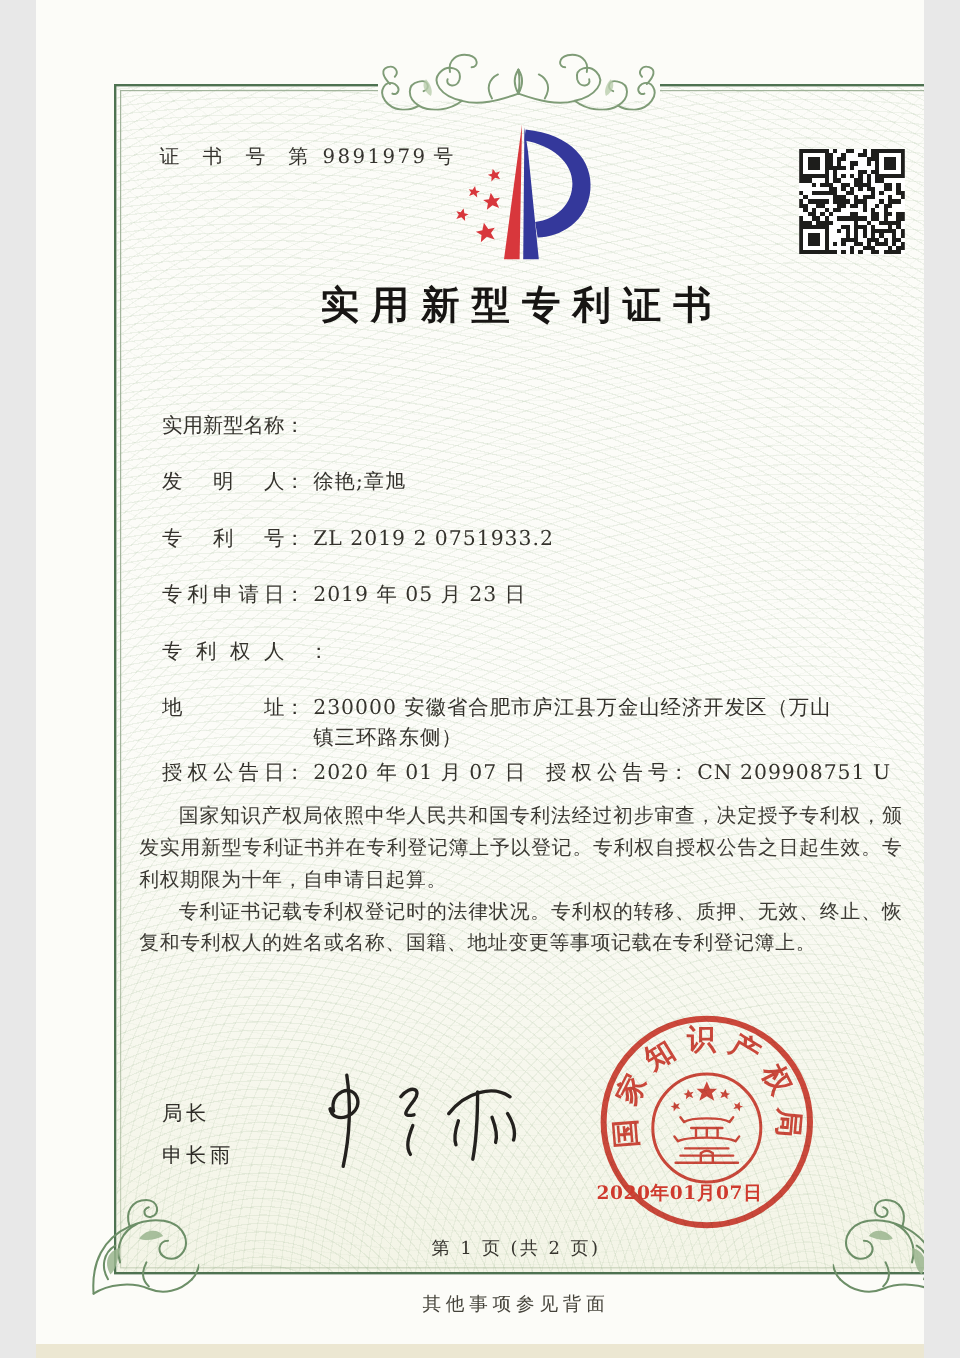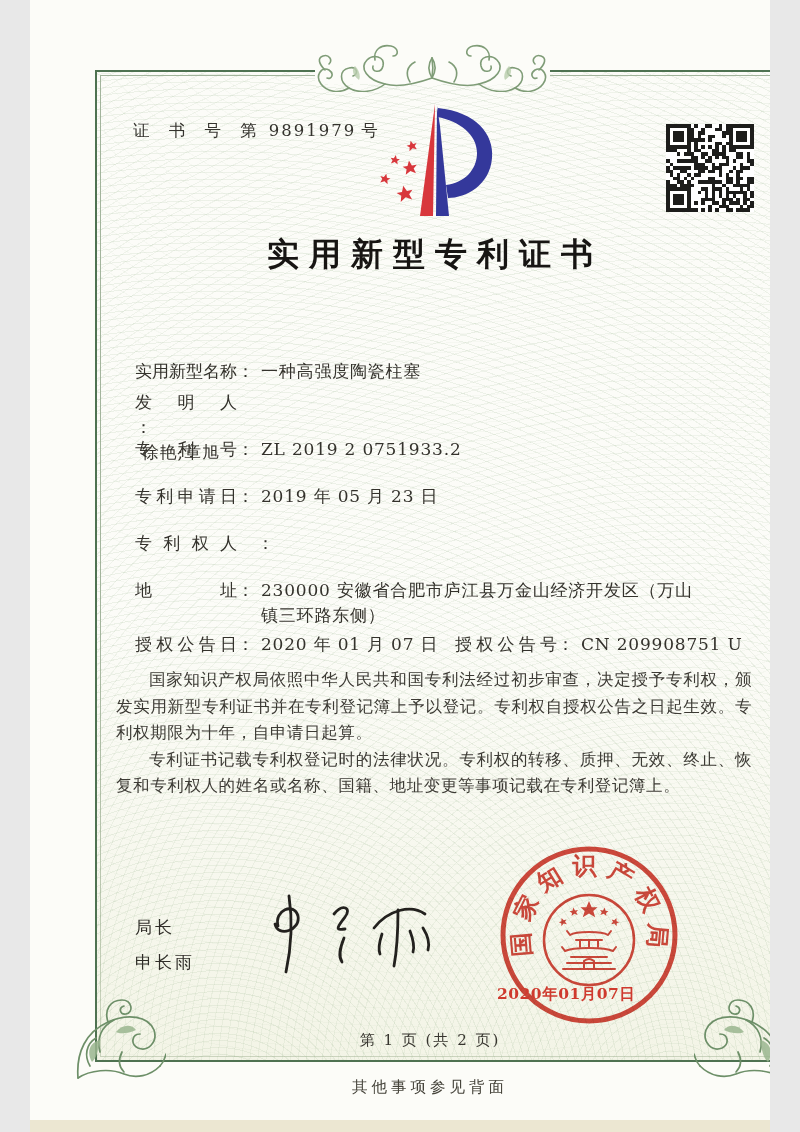--- a/index.html
+++ b/index.html
@@ -39,21 +39,21 @@
   .qr { position:absolute; left:636px; top:124px; width:88px; height:88px; background:#fff; }
   .title {
     position:absolute; left:0; top:233px; width:800px; text-align:center;
     font-size:32px; font-weight:700; color:#171513; letter-spacing:10px; text-indent:10px;
   }
   .fields { position:absolute; left:105px; top:343px; width:620px; font-size:17px; color:#34322c; }
   .frow { position:absolute; left:0; display:flex; line-height:25px; }
   .frow .lab { display:inline-block; width:102px; text-align:justify; text-align-last:justify; letter-spacing:0; }
   .frow .colon { width:17px; }
   .frow .val { margin-left:7px; letter-spacing:.8px; }
-  .frow.r0 { top:0;margin-top:16px; } .frow.r1 { top:47px;flex-direction:column; } .frow.r2 { top:94px; }
+  .frow.r0 { top:0; } .frow.r1 { top:47px; } .frow.r2 { top:94px; }
   .frow.r3 { top:141px; } .frow.r4 { top:188px;gap:20px; } .frow.r5 { top:235px; }
   .frow.r5 .val { width:436px; }
   .grant { position:absolute; left:0; top:289px; display:flex; line-height:25px; }
   .grant .lab { display:inline-block; width:102px; text-align:justify; text-align-last:justify; }
   .grant .colon { width:17px; }
   .grant .val { margin-left:7px; letter-spacing:.8px; white-space:nowrap; }
   .grant.g2 { left:320px; }
   .grant.g2 .lab { width:102px; }
   .body-text {
     position:absolute; left:86px; top:667px; width:636px;
@@ -505,21 +505,20 @@
         <rect x="23" y="24" width="1" height="1"></rect>
       </g>
     </svg>
 
   <div class="title">实用新型专利证书</div>
 
   <div class="fields">
     <div class="frow r0">
       <span class="lab">实用新型名称</span>
         <span class="colon">：</span>
-        <span class="val">一种高强度陶瓷柱塞</span>
     </div>
     <div class="frow r1">
       <span class="lab">发明人</span>
         <span class="colon">：</span>
         <span class="val">徐艳;章旭</span>
     </div>
     <div class="frow r2">
       <span class="lab">专利号</span>
         <span class="colon">：</span>
         <span class="val">ZL 2019 2 0751933.2</span>

